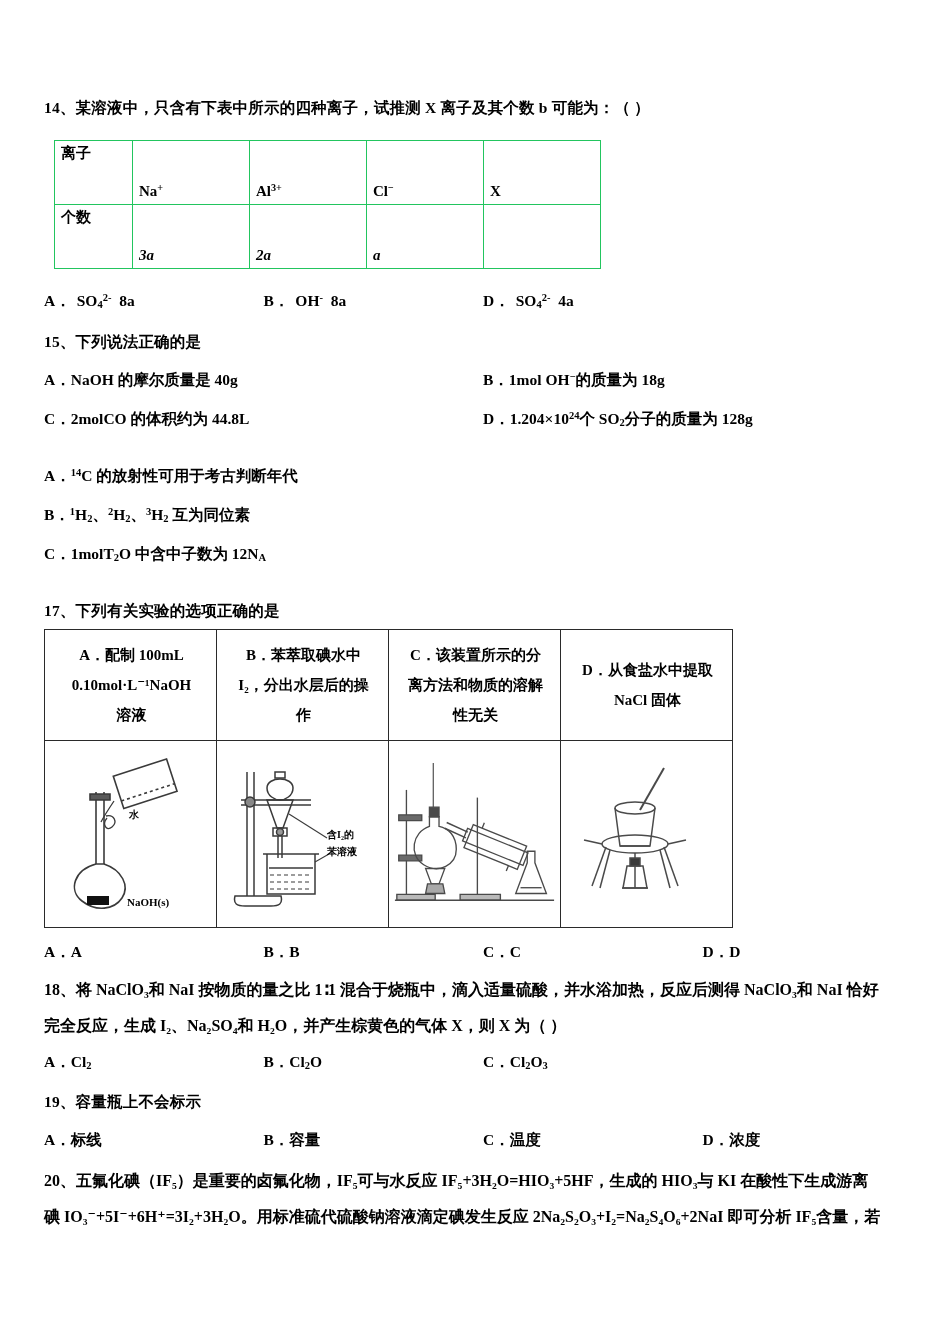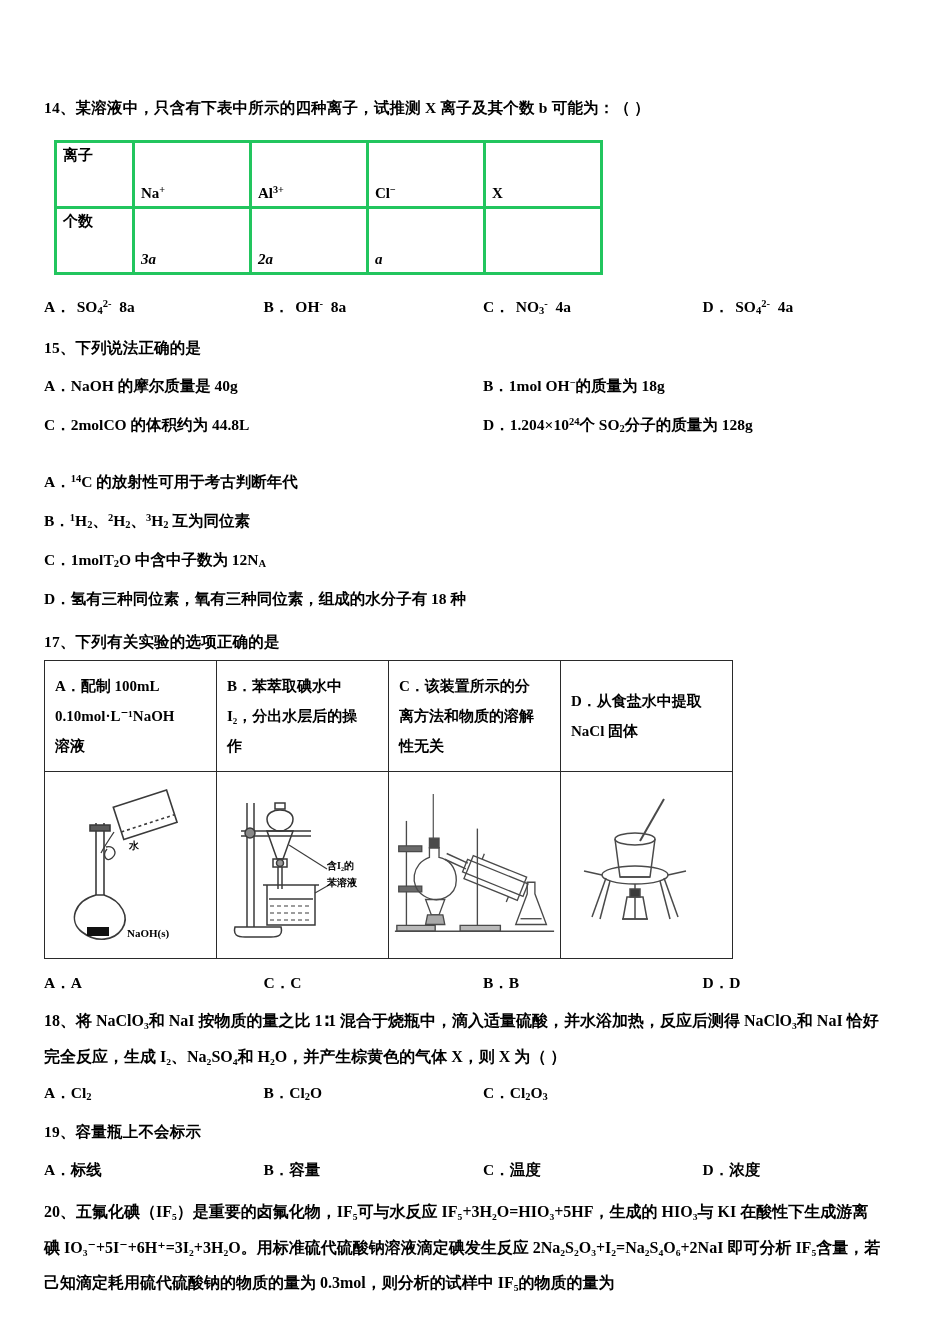--- a/index.html
+++ b/index.html
@@ -73,21 +73,21 @@
   .sp20 { height: 20px; }
 
   
   .ion-table {
     border-collapse: collapse;
     width: 546px;
     margin-left: 10px;
     table-layout: fixed;
   }
   .ion-table td {
-    border: 3px solid #22c55e;
+    border: 1px solid #22c55e;
     height: 56px;
     vertical-align: bottom;
     padding: 0 0 4px 6px;
     font-size: 15px;
     font-weight: 700;
   }
   .ion-table td.hdr {
     vertical-align: top;
     padding-top: 3px;
     font-weight: 700;
@@ -102,20 +102,21 @@
     table-layout: fixed;
     margin-left: 0px;
   }
   .exp-table td {
     border: 1px solid #2a2a2a;
     vertical-align: top;
     padding: 10px 8px 10px 10px;
     font-size: 15px;
     font-weight: 700;
     line-height: 2.0;
+    text-align: center;
   }
   .exp-table td.fig {
     height: 178px;
     vertical-align: middle;
     text-align: center;
     padding: 4px;
   }
   .exp-table col { width: 172px; }
   .exp-table td.dcell { vertical-align: middle; }
 
@@ -172,21 +173,20 @@
       <td class="ital"></td>
     </tr>
   </tbody>
       </table>
 
   <div class="sp20"></div>
 
   <div class="opt-row four">
     <div><span class="opt"><span class="lbl">A．</span><span>SO</span><sub>4</sub><sup>2-</sup>&nbsp;&nbsp;<span>8a</span></span></div>
     <div><span class="opt"><span class="lbl">B．</span><span>OH</span><sup>-</sup>&nbsp;&nbsp;<span>8a</span></span></div>
-    <div><span class="opt"><span class="lbl">C．</span><span>NO</span><sub>3</sub><sup>-</sup>&nbsp;&nbsp;<span>4a</span></span></div>
     <div><span class="opt"><span class="lbl">D．</span><span>SO</span><sub>4</sub><sup>2-</sup>&nbsp;&nbsp;<span>4a</span></span></div>
   </div>
 
   <div class="sp16"></div>
 
   <div class="qline">
     <span>15、</span><span>下列说法正确的是</span>
   </div>
 
   <div class="sp14"></div>
@@ -219,23 +219,20 @@
   </div>
 
   <div class="sp14"></div>
 
   <div class="blk">
     <span class="lbl">C．</span><span>1molT<sub>2</sub>O 中含中子数为 12N<sub>A</sub></span>
   </div>
 
   <div class="sp14"></div>
 
-  <div class="blk">
-    <span class="lbl">D．</span><span>氢有三种同位素，氧有三种同位素，组成的水分子有 18 种</span>
-  </div>
 
   <div class="sp18"></div>
 
   <div class="qline">
     <span>17、</span><span>下列有关实验的选项正确的是</span>
   </div>
 
   <div class="sp6"></div>
 
   <table class="exp-table">
@@ -413,22 +410,22 @@
         </div>
       </td>
     </tr>
   </tbody>
       </table>
 
   <div class="sp12"></div>
 
   <div class="opt-row four">
     <div><span class="lbl">A．</span><span>A</span></div>
+    <div><span class="lbl">B．</span><span>B</span></div>
     <div><span class="lbl">C．</span><span>C</span></div>
-    <div><span class="lbl">B．</span><span>B</span></div>
     <div><span class="lbl">D．</span><span>D</span></div>
   </div>
 
   <div class="sp12"></div>
 
   <div class="stem">
     <span>18、</span><span>将 NaClO₃和 NaI 按物质的量之比 1∶1 混合于烧瓶中，滴入适量硫酸，并水浴加热，反应后测得 NaClO₃和 NaI 恰好</span>
   </div>
   <div class="sp10"></div>
   <div class="stem">
@@ -461,18 +458,15 @@
   <div class="sp16"></div>
 
   <div class="stem">
     <span>20、</span><span>五氟化碘（IF₅）是重要的卤氟化物，IF₅可与水反应 IF₅+3H₂O=HIO₃+5HF，生成的 HIO₃与 KI 在酸性下生成游离</span>
   </div>
   <div class="sp10"></div>
   <div class="stem">
     <span>碘 IO₃⁻+5I⁻+6H⁺=3I₂+3H₂O。用标准硫代硫酸钠溶液滴定碘发生反应 2Na₂S₂O₃+I₂=Na₂S₄O₆+2NaI 即可分析 IF₅含量，若</span>
   </div>
   <div class="sp10"></div>
-  <div class="stem">
-    <span>己知滴定耗用硫代硫酸钠的物质的量为 0.3mol，则分析的试样中 IF₅的物质的量为</span>
-  </div>
 
 </div>
 </div>
 
 </body></html>

